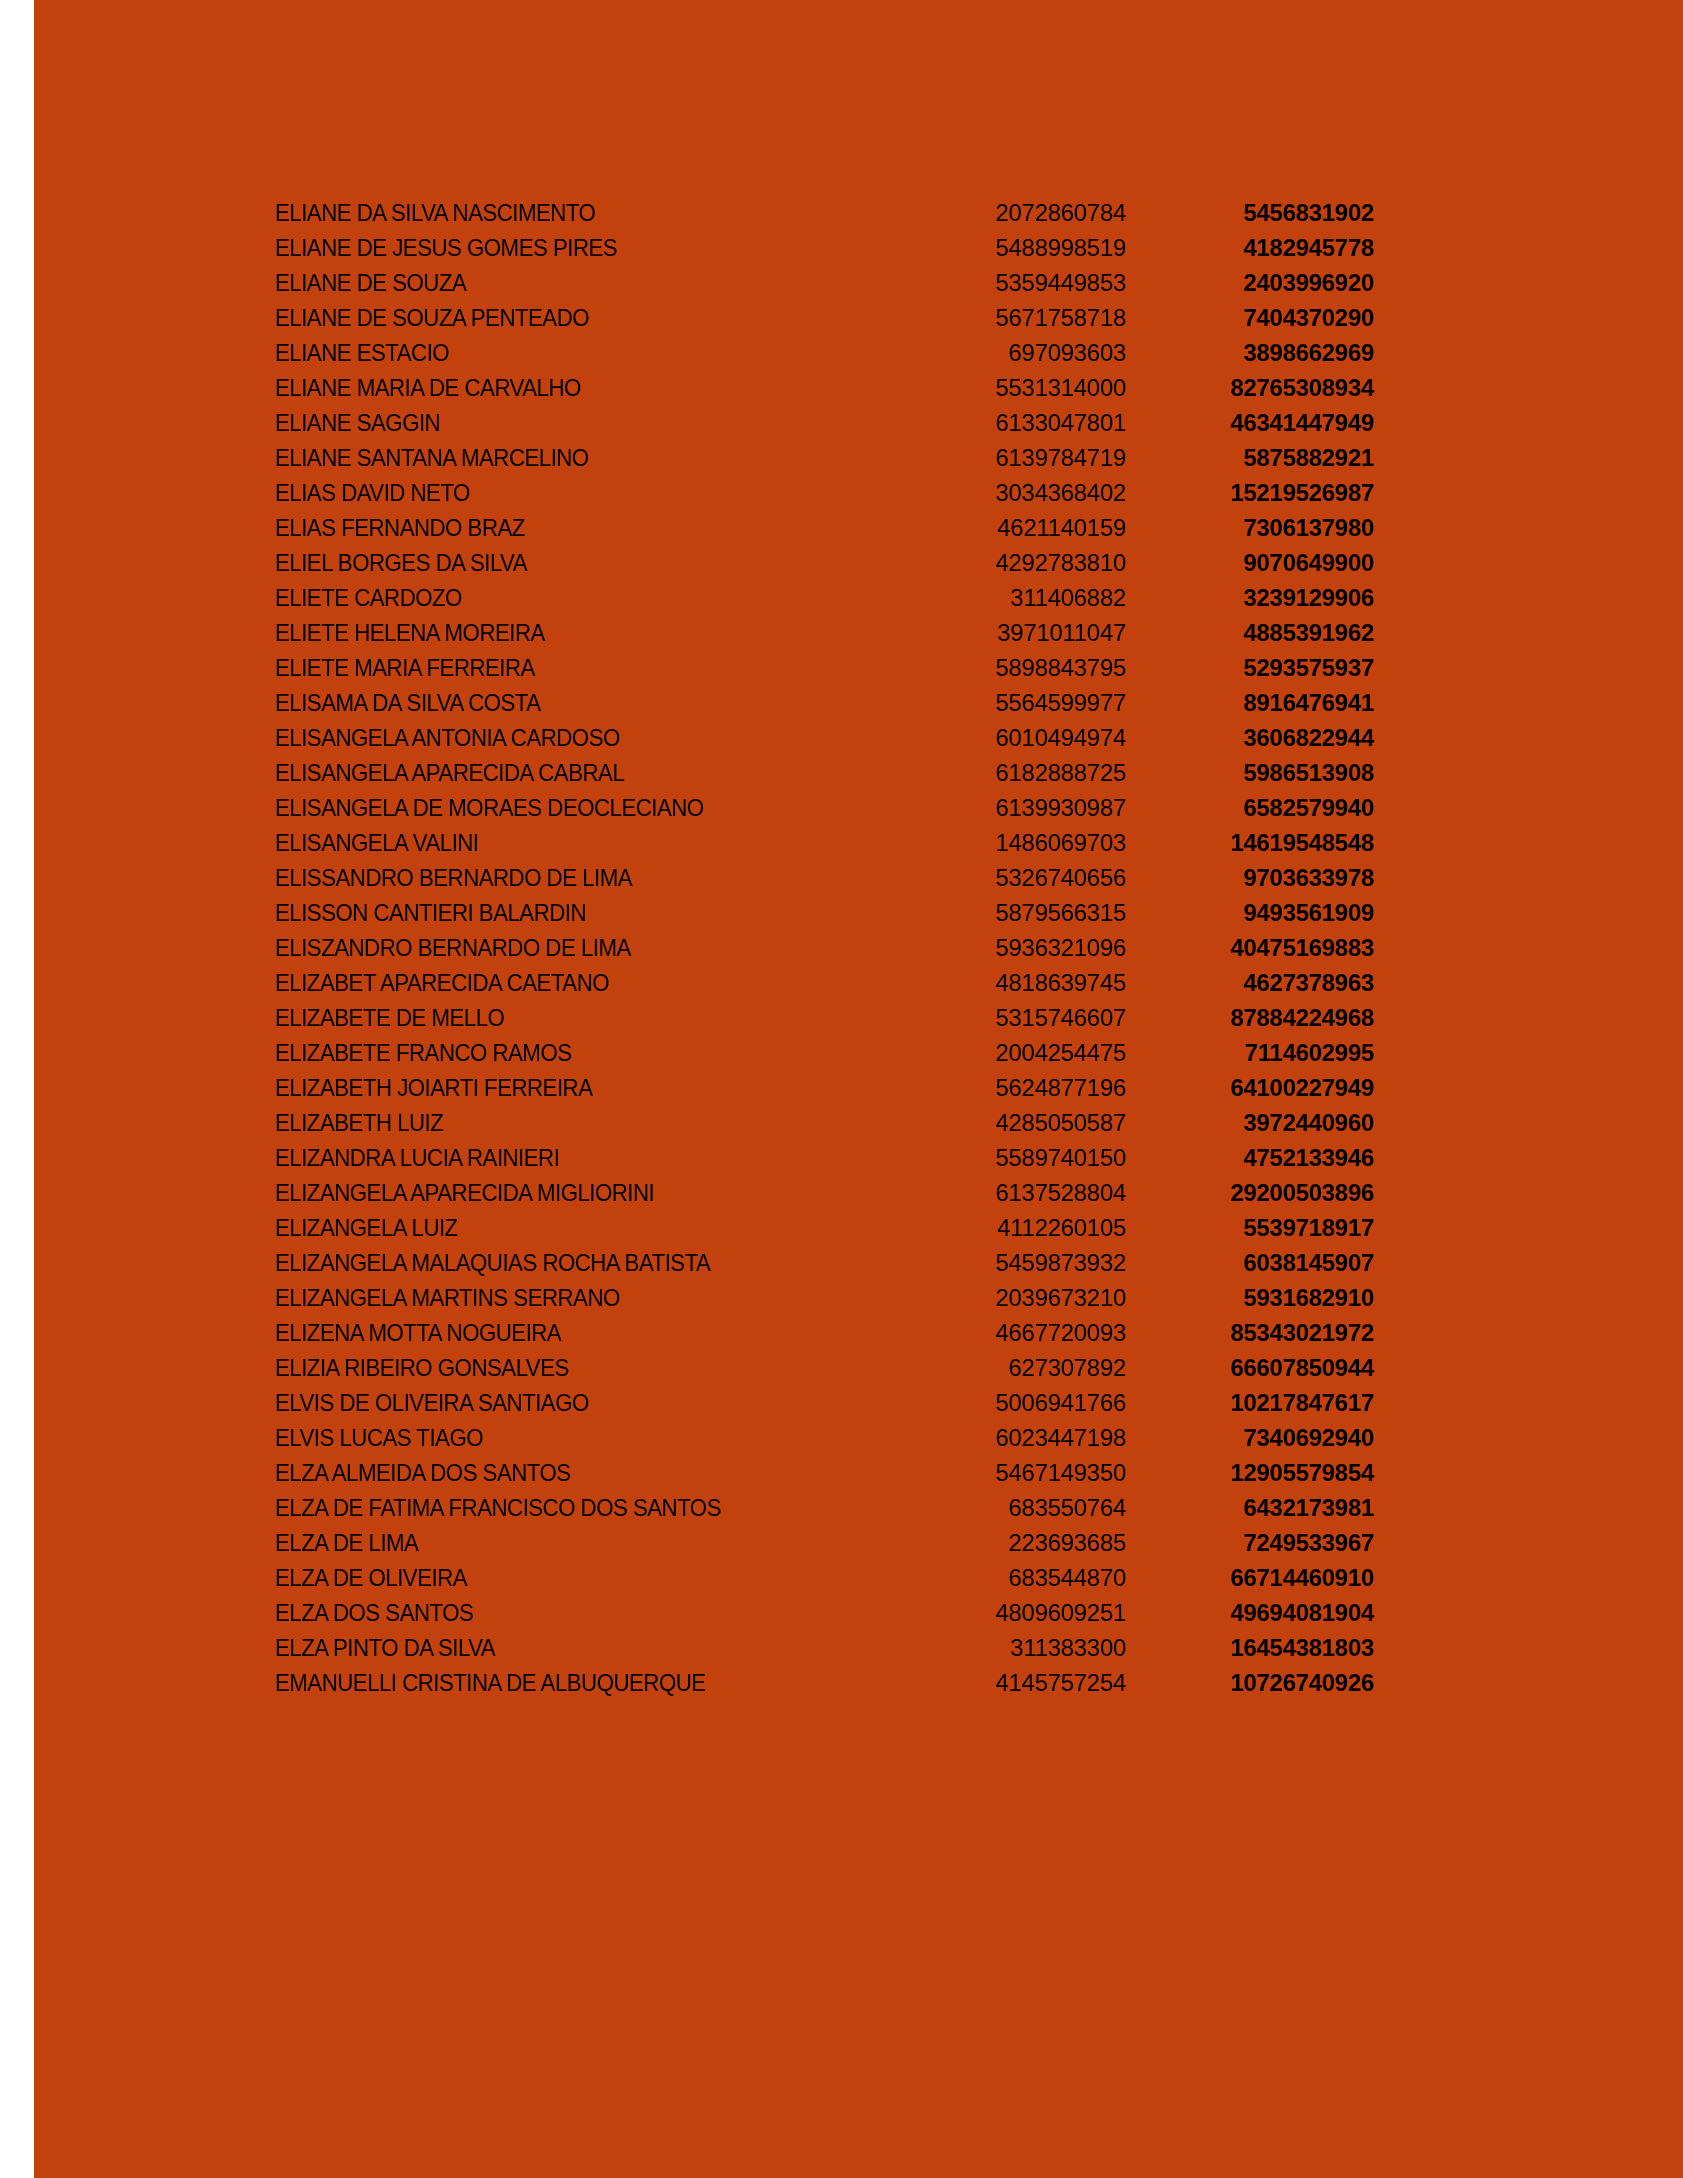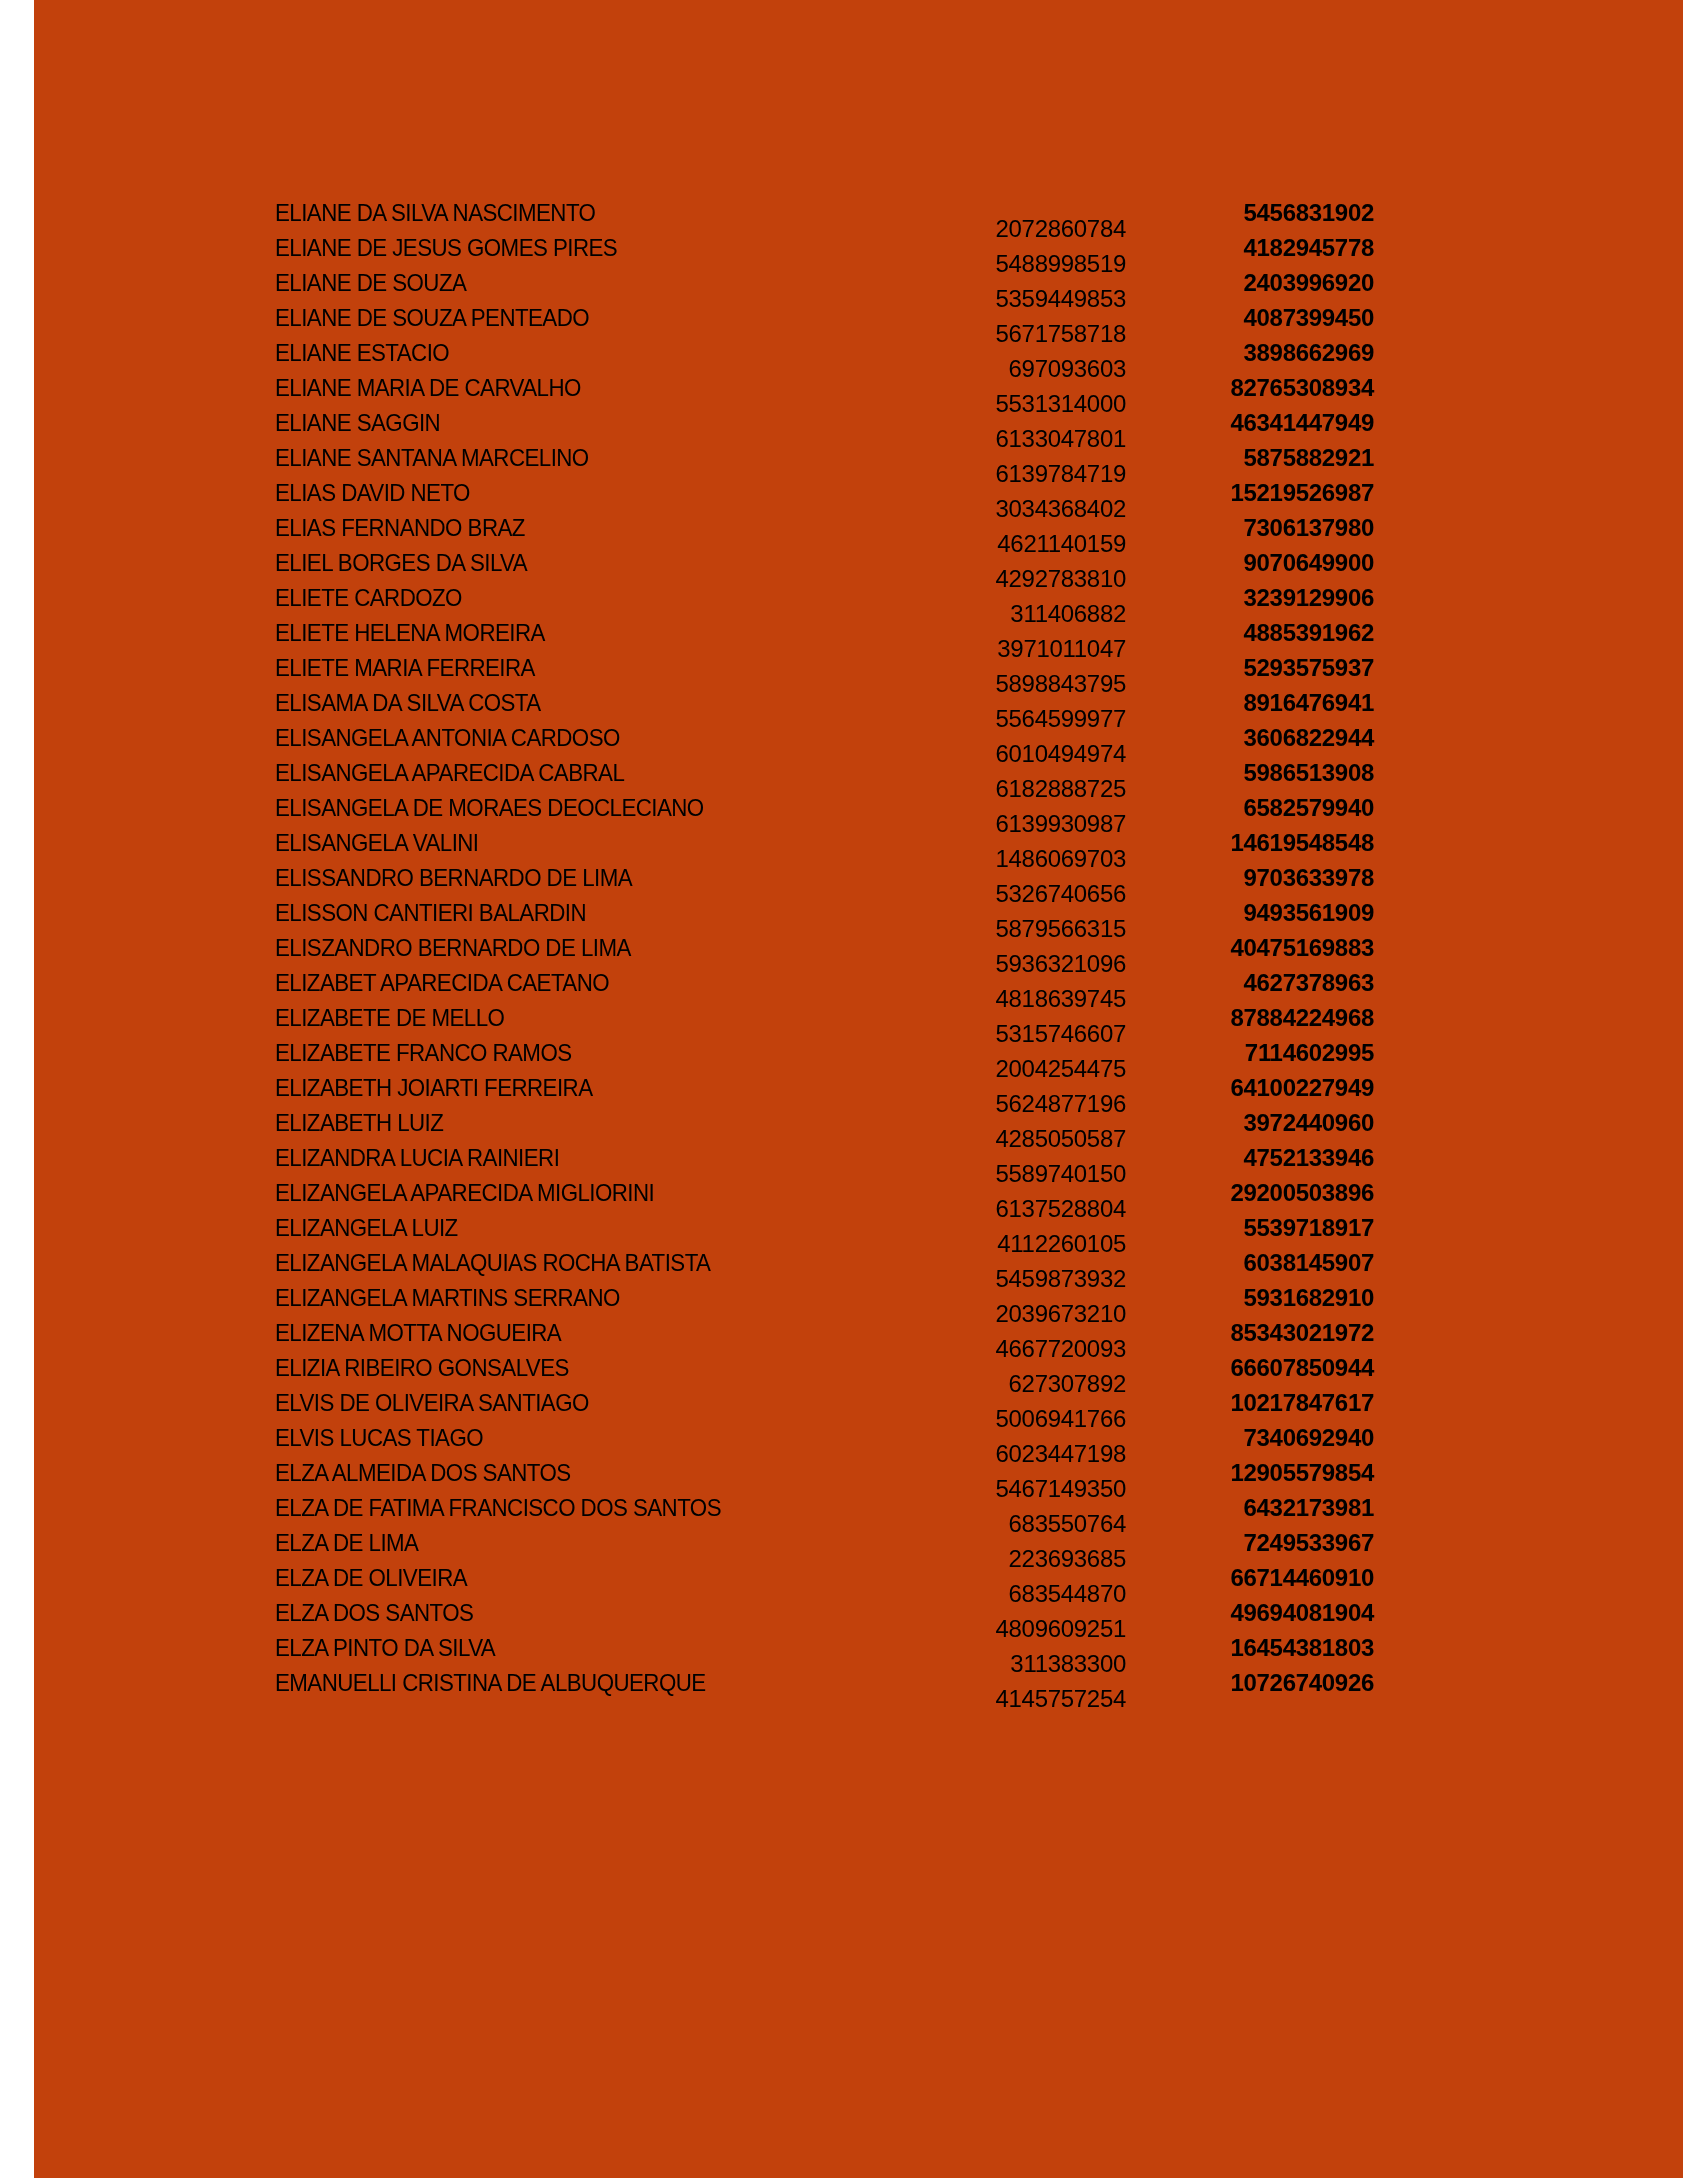--- a/index.html
+++ b/index.html
@@ -41,21 +41,21 @@
     position: absolute;
     left: 0;
     top: 0;
     letter-spacing: -0.6px;
     transform: scaleX(0.93);
     transform-origin: left center;
   }
   .cell-num1 {
     position: absolute;
     right: 248px;
-    top: 16px;
+    top: 0;
     text-align: left;
     letter-spacing: -0.3px;
   }
   .cell-num2 {
     position: absolute;
     right: 0;
     top: 0;
     text-align: right;
     letter-spacing: -0.3px;
     font-weight: bold;
@@ -78,21 +78,21 @@
         <span class="cell-num2">4182945778</span>
       </div>
       <div class="row">
         <span class="cell-name">ELIANE DE SOUZA</span>
         <span class="cell-num1">5359449853</span>
         <span class="cell-num2">2403996920</span>
       </div>
       <div class="row">
         <span class="cell-name">ELIANE DE SOUZA PENTEADO</span>
         <span class="cell-num1">5671758718</span>
-        <span class="cell-num2">4087399450</span>
+        <span class="cell-num2">7404370290</span>
       </div>
       <div class="row">
         <span class="cell-name">ELIANE ESTACIO</span>
         <span class="cell-num1">697093603</span>
         <span class="cell-num2">3898662969</span>
       </div>
       <div class="row">
         <span class="cell-name">ELIANE MARIA DE CARVALHO</span>
         <span class="cell-num1">5531314000</span>
         <span class="cell-num2">82765308934</span>

